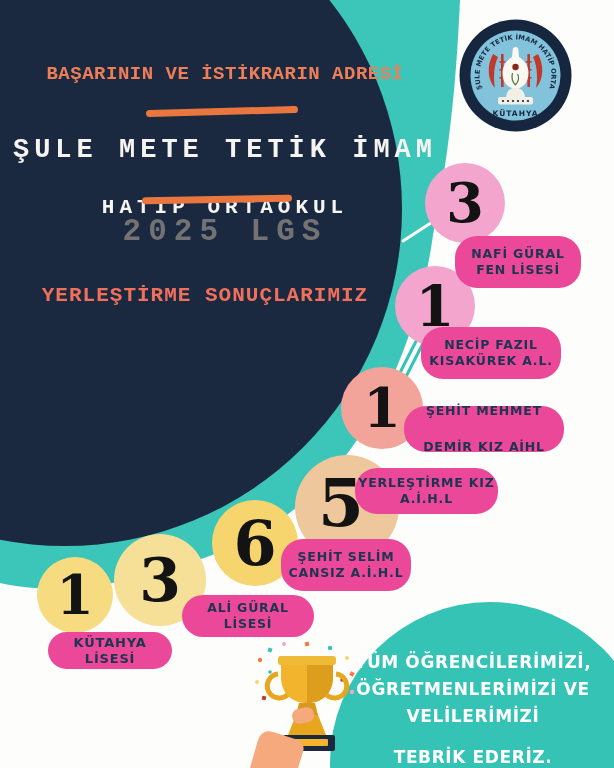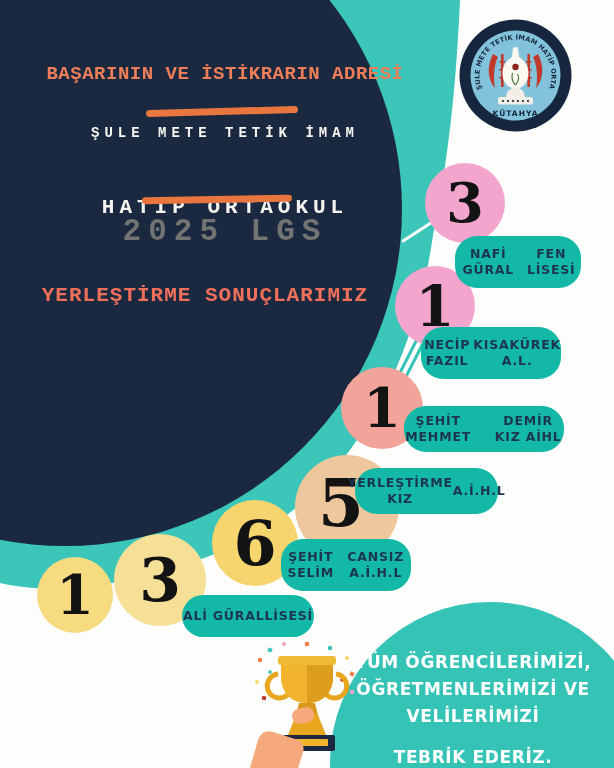--- a/index.html
+++ b/index.html
@@ -18,37 +18,37 @@
   #navy-circle{
     left:-272px;top:-128px;width:674px;height:674px;border-radius:50%;
     background:#1B2940;z-index:2;
   }
   
   .hdr{z-index:4;text-align:center;font-weight:bold;font-family:Liberation Mono, monospace;}
   #tagline{left:0;top:63px;width:450px;font-size:19px;color:#EE7E57;letter-spacing:.5px;}
   .brush{z-index:4;background:#E9763F;border-radius:4px;height:7px;}
   #brush1{left:146px;top:108px;width:152px;transform:rotate(-1.5deg);}
   #brush2{left:142px;top:196px;width:150px;transform:rotate(-1deg);}
-  #school-line1{left:0;top:125px;width:450px;font-size:14px;color:#F6F4F0;letter-spacing:5px;}
+  #school-line1{left:0;top:135px;width:450px;font-size:27px;color:#F6F4F0;letter-spacing:5px;}
   #school-line2{left:0;top:164px;width:450px;font-size:21px;color:#F6F4F0;letter-spacing:5px;margin-top:32px;}
   #exam-title{left:0;top:214px;width:450px;font-size:31px;color:#737373;letter-spacing:7px;}
   #subtitle{left:-15px;top:284px;width:440px;font-size:21px;color:#F0705B;letter-spacing:1px;}
 
   
   #links{left:0;top:0;z-index:3;pointer-events:none;}
 
   
   .num-circle{
     border-radius:50%;display:flex;align-items:center;justify-content:center;
     font-family:"DejaVu Serif",serif;font-weight:900;color:#131313;z-index:4;
   }
   
   .pill{
-    background:#14b8a6;border-radius:22px;color:#1C3550;z-index:5;
-    display:flex;flex-direction:row;justify-content:center;align-items:center;
+    background:#ec4899;border-radius:22px;color:#1C3550;z-index:5;
+    display:flex;flex-direction:column;justify-content:center;align-items:center;
     font-weight:bold;font-size:12.5px;letter-spacing:.8px;line-height:16px;text-align:center;
   }
   
   #footer-circle{
     left:330px;top:602px;width:320px;height:320px;border-radius:50%;
     background:#35C3B6;z-index:2;
   }
   .footer-line{z-index:3;left:348px;width:250px;text-align:center;color:#FFFFFF;
     font-weight:bold;font-size:17px;letter-spacing:.6px;}
   #logo{left:457px;top:17px;z-index:6;}
@@ -176,20 +176,23 @@
     <div>A.İ.H.L</div>
   </div>
   <div class="abs pill" style="left:281px;top:539px;width:130px;height:52px;">
     <div>ŞEHİT SELİM</div>
     <div>CANSIZ A.İ.H.L</div>
   </div>
   <div class="abs pill" style="left:182px;top:595px;width:132px;height:42px;">
     <div>ALİ GÜRAL</div>
     <div>LİSESİ</div>
   </div>
+  <div class="abs pill" style="left:48px;top:632px;width:124px;height:37px;font-size:13px;">
+    <div>KÜTAHYA LİSESİ</div>
+  </div>
 
   <div id="footer-circle" class="abs"></div>
   <div class="abs footer-line" style="top:679px;">ÖĞRETMENLERİMİZİ VE</div>
   <div class="abs footer-line" style="top:652px;">TÜM ÖĞRENCİLERİMİZİ,</div>
   <div class="abs footer-line" style="top:706px;">VELİLERİMİZİ</div>
   <div class="abs footer-line" style="top:723px;margin-top:24px;">TEBRİK EDERİZ.</div>
 
   <svg id="trophy" class="abs" width="114" height="128" viewBox="0 0 114 128">
     <g>
       <circle cx="10" cy="20" r="2.2" fill="#EF7A42"></circle>

